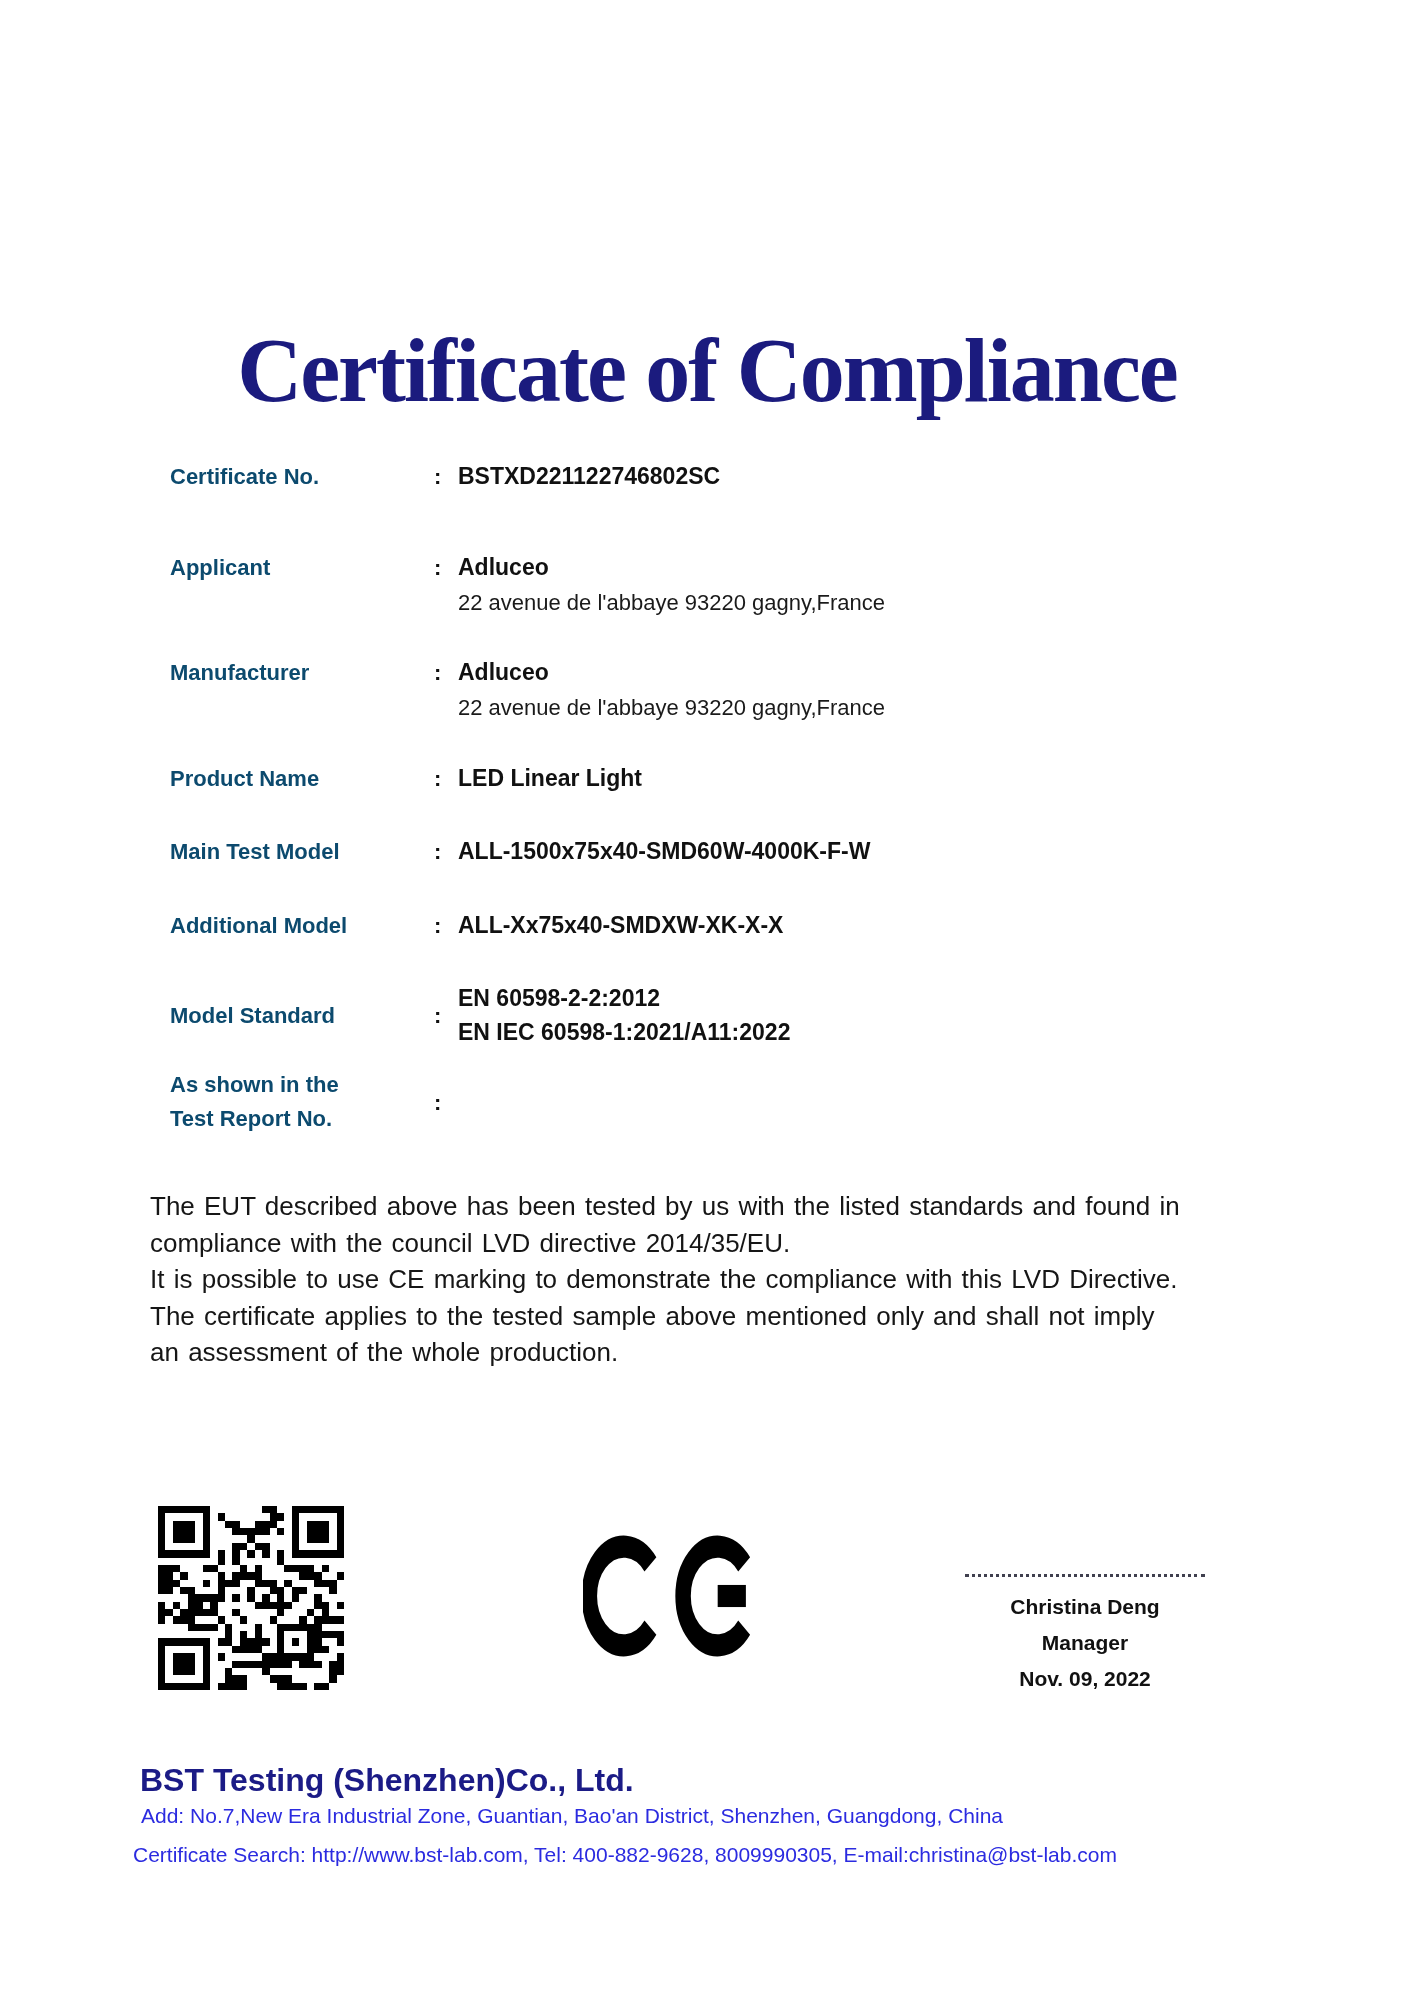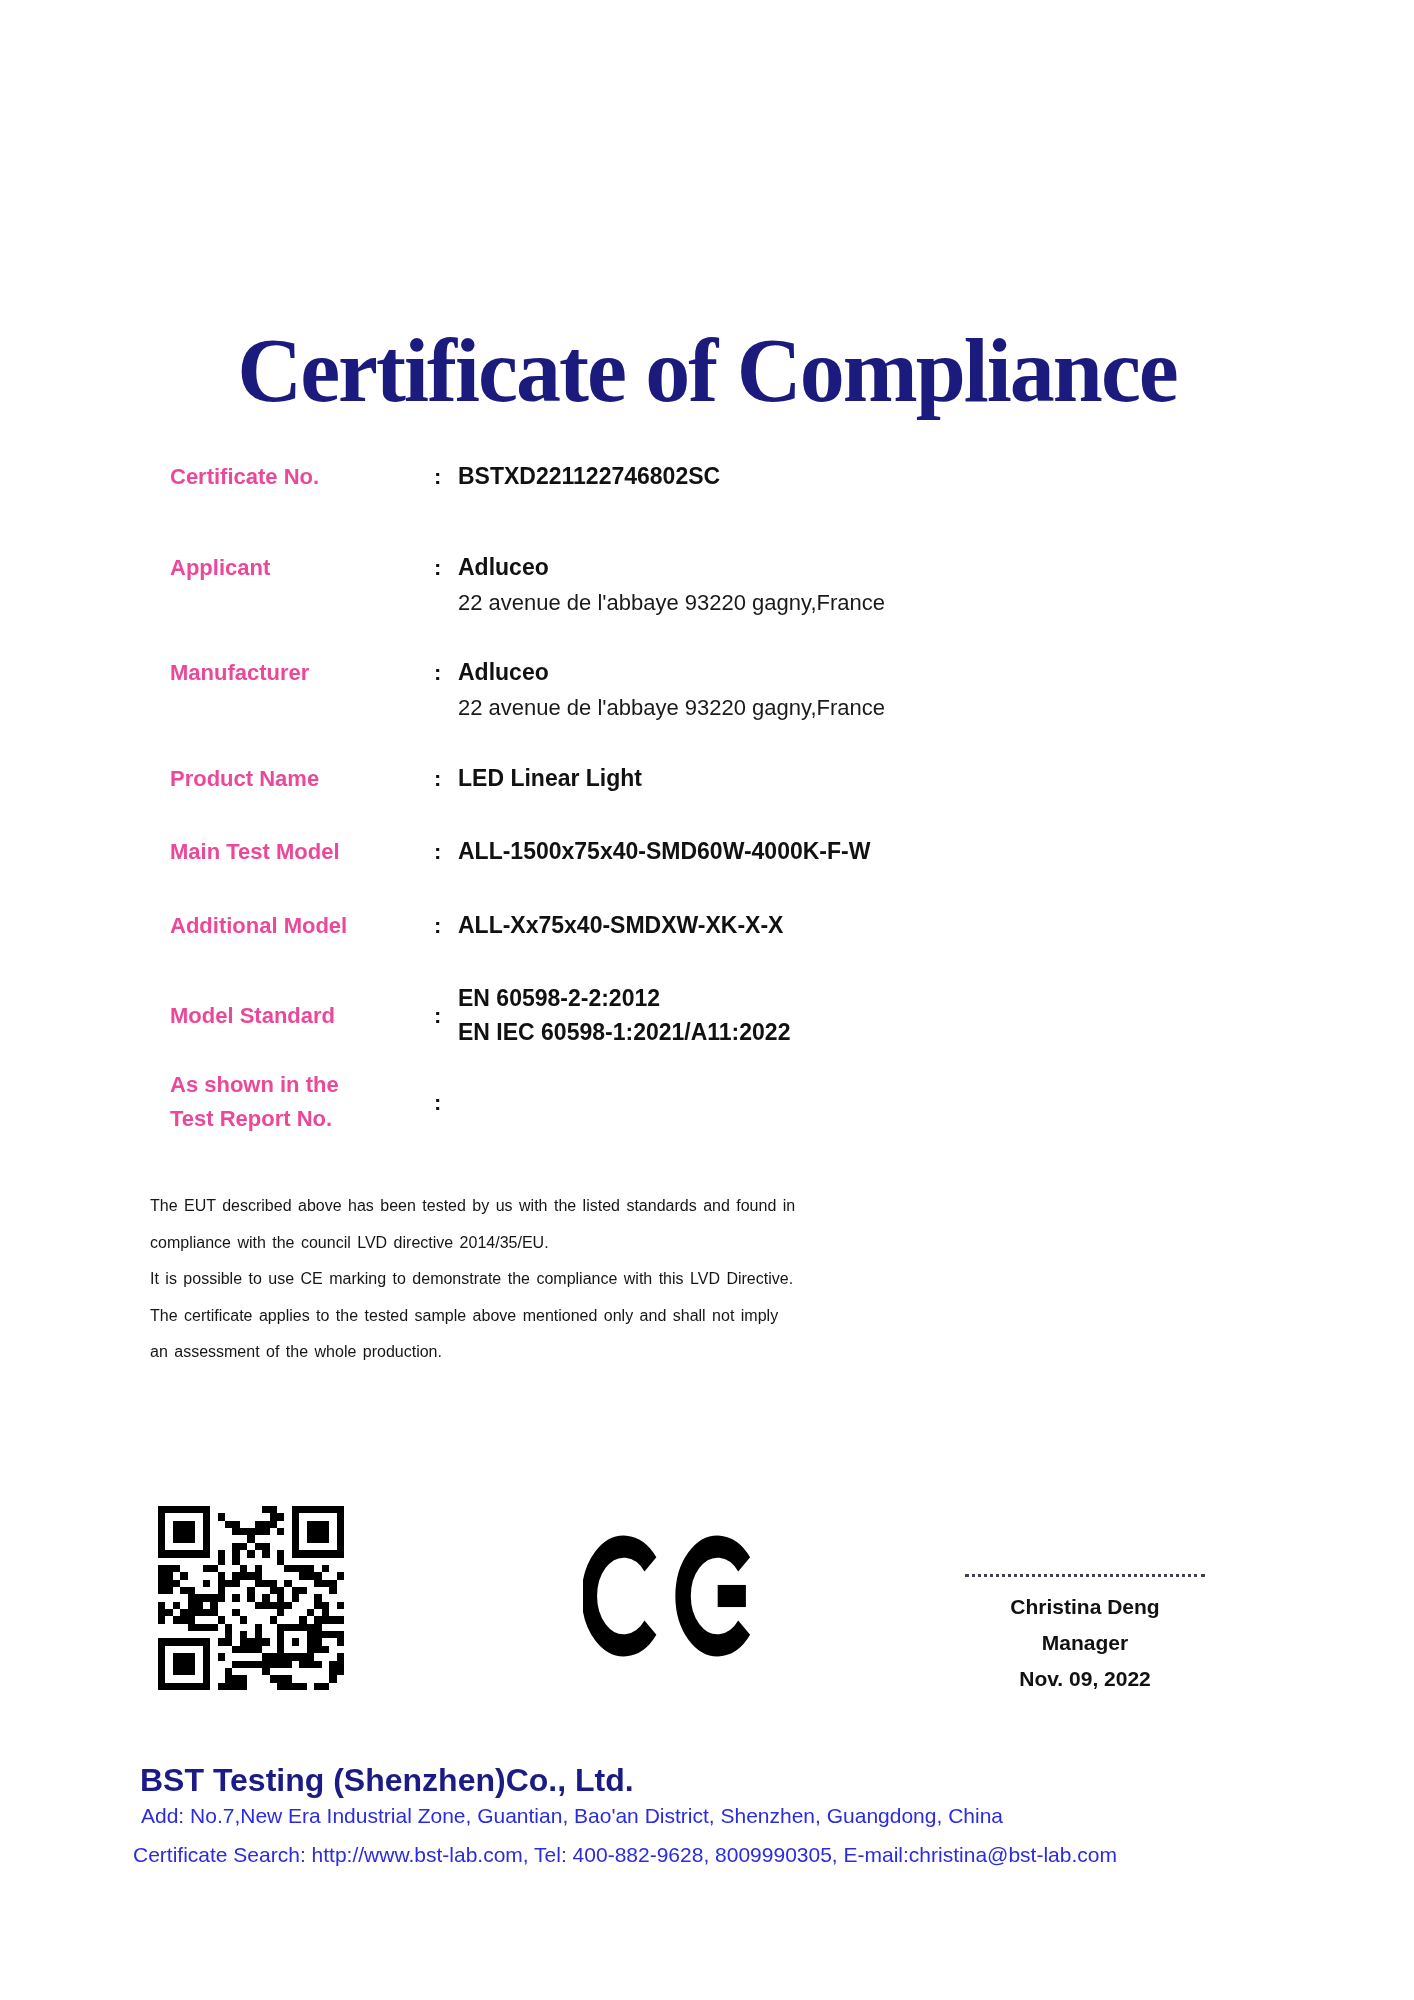--- a/index.html
+++ b/index.html
@@ -20,38 +20,38 @@
     font-weight:bold;
     font-size:90px;line-height:86px;
     letter-spacing:-2px;
     color:var(--title-navy,#1b1b7e);
   }
   .row{
     position:absolute;left:170px;right:120px;
     display:flex;align-items:flex-start;
     font-size:22px;line-height:35px;
   }
-  .row .lbl{width:264px;font-weight:bold;color:#ec4899;white-space:pre-line;}
+  .row .lbl{width:264px;font-weight:bold;color:#0c4a6e;white-space:pre-line;}
   .row .sep{width:24px;font-weight:bold;color:#111;}
   .row .valblock{flex:1;}
   .row .val{font-weight:bold;font-size:23px;color:#111;white-space:pre-line;}
   .row .sub{font-weight:normal;font-size:22px;color:#1a1a1a;}
   .r1{top:447px;}
   .r2{top:538px;}
   .r3{top:643px;}
   .r4{top:749px;}
   .r5{top:822px;}
   .r6{top:896px;}
   .r7{top:969px;align-items:center;}
   .r7 .val{line-height:34px;}
   .r8{top:1056px;align-items:center;}
   .r8 .lbl{line-height:34px;}
   .statement{
     position:absolute;left:150px;top:1176px;width:1140px;
-    font-size:16px;line-height:36.5px;word-spacing:2px;
+    font-size:26px;line-height:36.5px;word-spacing:2px;
     white-space:pre-line;color:#161616;
   }
   .qr{position:absolute;left:158px;top:1494px;width:186px;height:184px;}
   .qr svg{width:100%;height:100%;display:block;fill:#000;}
   .ce{position:absolute;left:583px;top:1519px;width:182px;height:130px;}
   .ce svg{width:100%;height:100%;display:block;}
   .sig{
     position:absolute;left:960px;top:1562px;width:250px;
     text-align:center;font-weight:bold;font-size:21px;line-height:36px;color:#111;
   }

